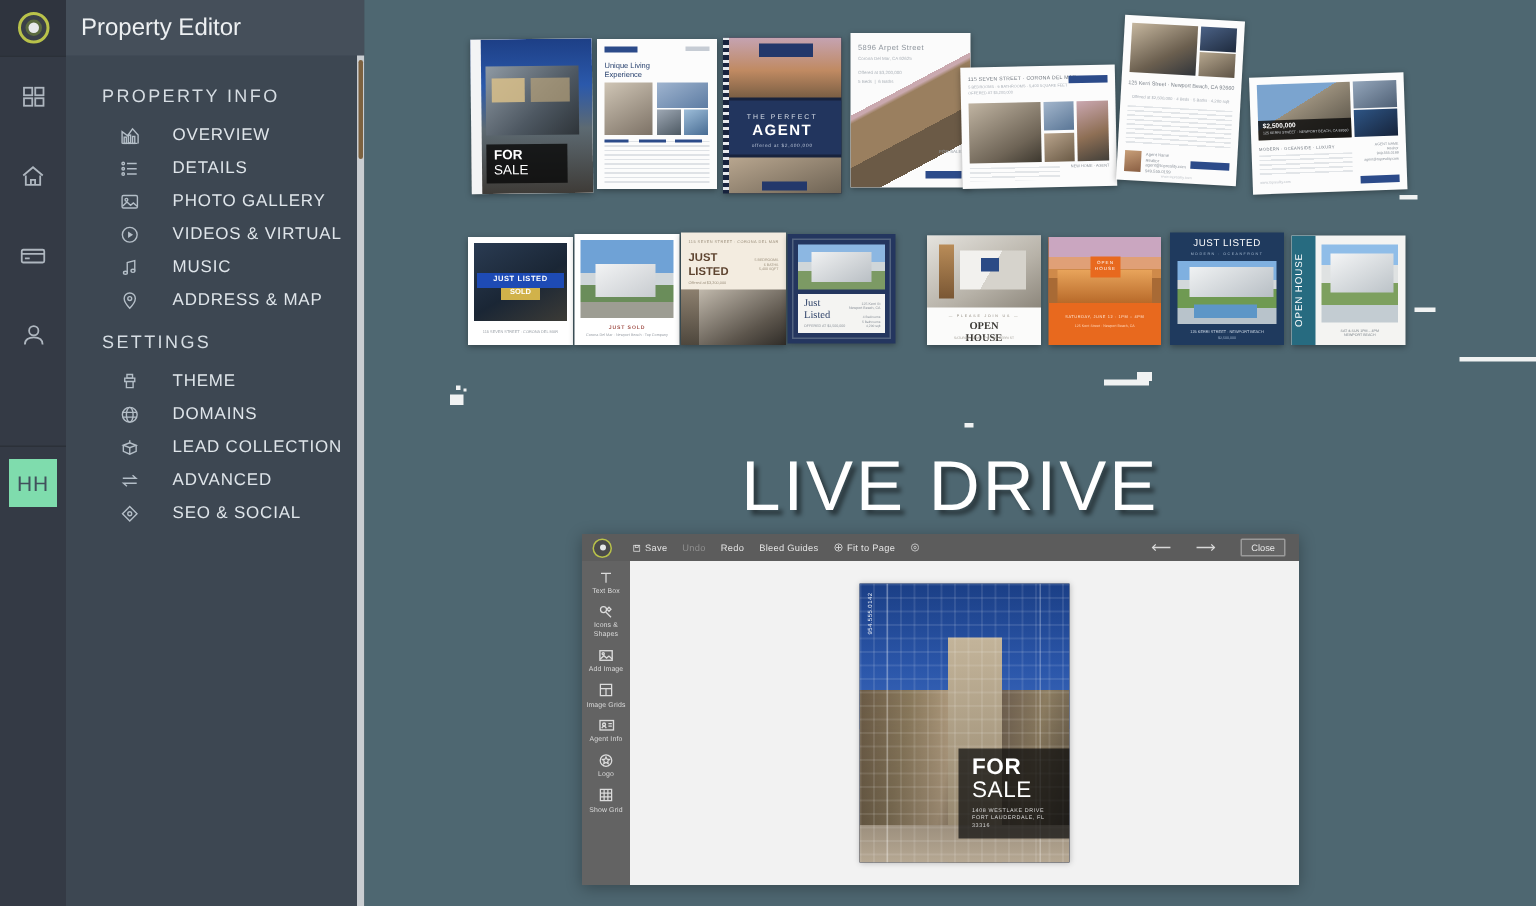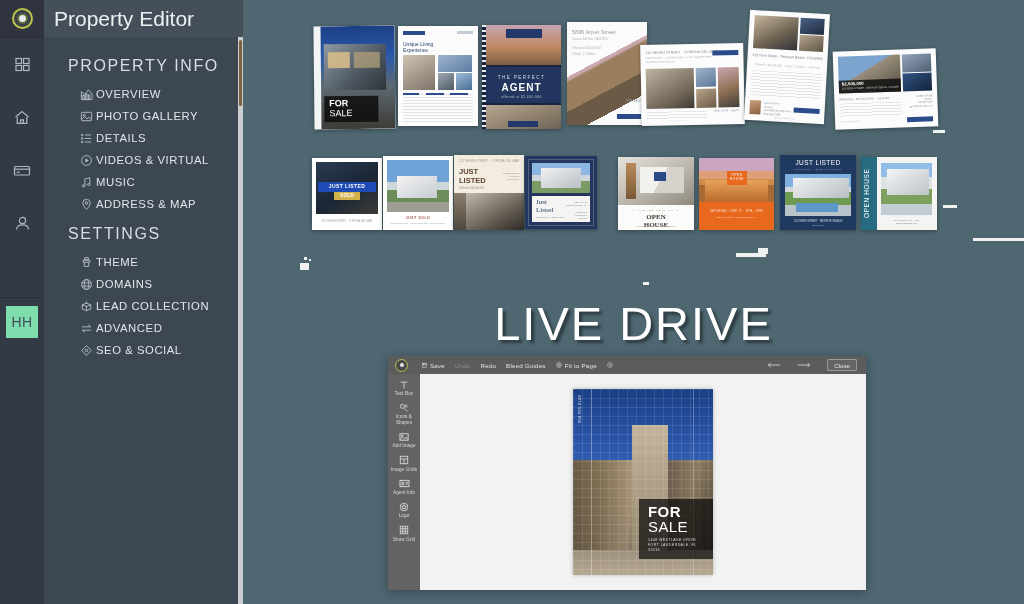--- a/index.html
+++ b/index.html
@@ -56,31 +56,31 @@
   .sidebar {
     width: 199px; flex: 0 0 199px; height: 604px;
     background: #3d4752;
     position: relative;
     overflow: hidden;
   }
   .sidebar-header {
     height: 37px; background: #454f5a;
     display: flex; align-items: center;
     padding-left: 10px;
-    color: #edf0f2; font-size: 21px; font-weight: 400;
+    color: #edf0f2; font-size: 16px; font-weight: 400;
   }
   .sidebar-body { padding-top: 10px; position: relative; }
   .group-title {
-    color: #d6dde3; font-size: 16px; letter-spacing: 1.6px;
+    color: #d6dde3; font-size: 12px; letter-spacing: 1.6px;
     font-weight: 400;
     padding: 10px 0 8px 24px;
     text-transform: uppercase;
   }
   .nav-item {
-    display: flex; align-items: center; gap: 2px;
+    display: flex; align-items: center; gap: 21px;
     height: 22px; padding-left: 35px;
     color: #dfe5ea; font-size: 11.3px; letter-spacing: .55px;
     text-transform: uppercase;
   }
   .nav-item.active { background: #4c5662; }
   .nav-item .ni-icon { width: 15px; height: 15px; color: #b4bec7; display:flex; align-items:center; justify-content:center;}
   .nav-item .ni-icon svg { display: block; }
   .nav-label { white-space: nowrap; }
   .sb-scroll {
     position: absolute; right: 1px; top: 40px;
@@ -293,38 +293,38 @@
               <rect x="6" y="6.5" width="1.6" height="6"></rect>
               <rect x="9" y="7.5" width="1.6" height="5"></rect>
             </svg>
         </span>
         <span class="nav-label">OVERVIEW</span>
       </div>
 
       <div class="nav-item">
         <span class="ni-icon">
           <svg width="13" height="13" viewBox="0 0 14 14" fill="none" stroke="currentColor" stroke-width="1">
-              <rect x="1.5" y="2.5" width="11" height="9" rx="1"></rect>
-              <circle cx="4.6" cy="5.6" r="1"></circle>
-              <path d="M1.8 10.2l3.2-3 2.6 2.4 2-1.8 2.7 2.4"></path>
-            </svg>
-        </span>
-        <span class="nav-label">PHOTO GALLERY</span>
-      </div>
-
-      <div class="nav-item">
-        <span class="ni-icon">
-          <svg width="13" height="13" viewBox="0 0 14 14" fill="none" stroke="currentColor" stroke-width="1">
               <circle cx="2.3" cy="3.2" r=".9"></circle>
               <circle cx="2.3" cy="7" r=".9"></circle>
               <circle cx="2.3" cy="10.8" r=".9"></circle>
               <path d="M5 3.2h7M5 7h7M5 10.8h7"></path>
             </svg>
         </span>
         <span class="nav-label">DETAILS</span>
+      </div>
+
+      <div class="nav-item">
+        <span class="ni-icon">
+          <svg width="13" height="13" viewBox="0 0 14 14" fill="none" stroke="currentColor" stroke-width="1">
+              <rect x="1.5" y="2.5" width="11" height="9" rx="1"></rect>
+              <circle cx="4.6" cy="5.6" r="1"></circle>
+              <path d="M1.8 10.2l3.2-3 2.6 2.4 2-1.8 2.7 2.4"></path>
+            </svg>
+        </span>
+        <span class="nav-label">PHOTO GALLERY</span>
       </div>
 
       <div class="nav-item">
         <span class="ni-icon">
           <svg width="13" height="13" viewBox="0 0 14 14" fill="none" stroke="currentColor" stroke-width="1">
               <circle cx="7" cy="7" r="5.3"></circle>
               <path d="M5.8 4.7l3.6 2.3-3.6 2.3z" fill="currentColor" stroke="none"></path>
             </svg>
         </span>
         <span class="nav-label">VIDEOS &amp; VIRTUAL</span>

